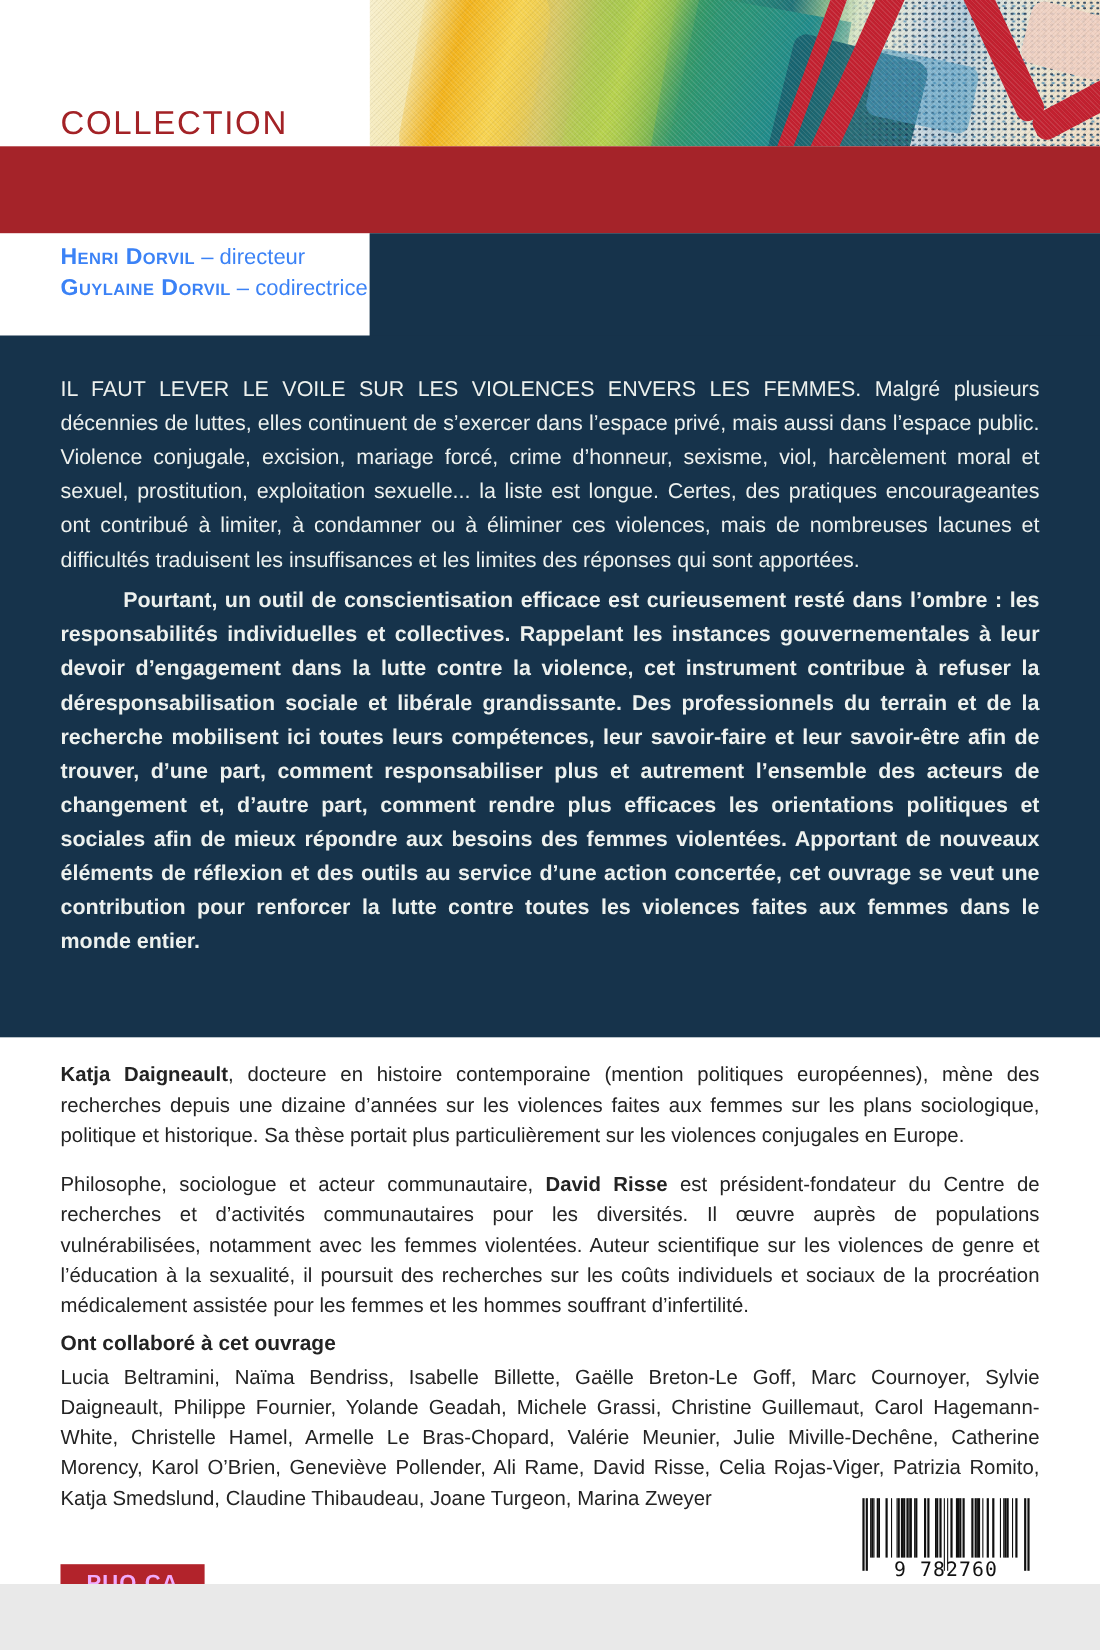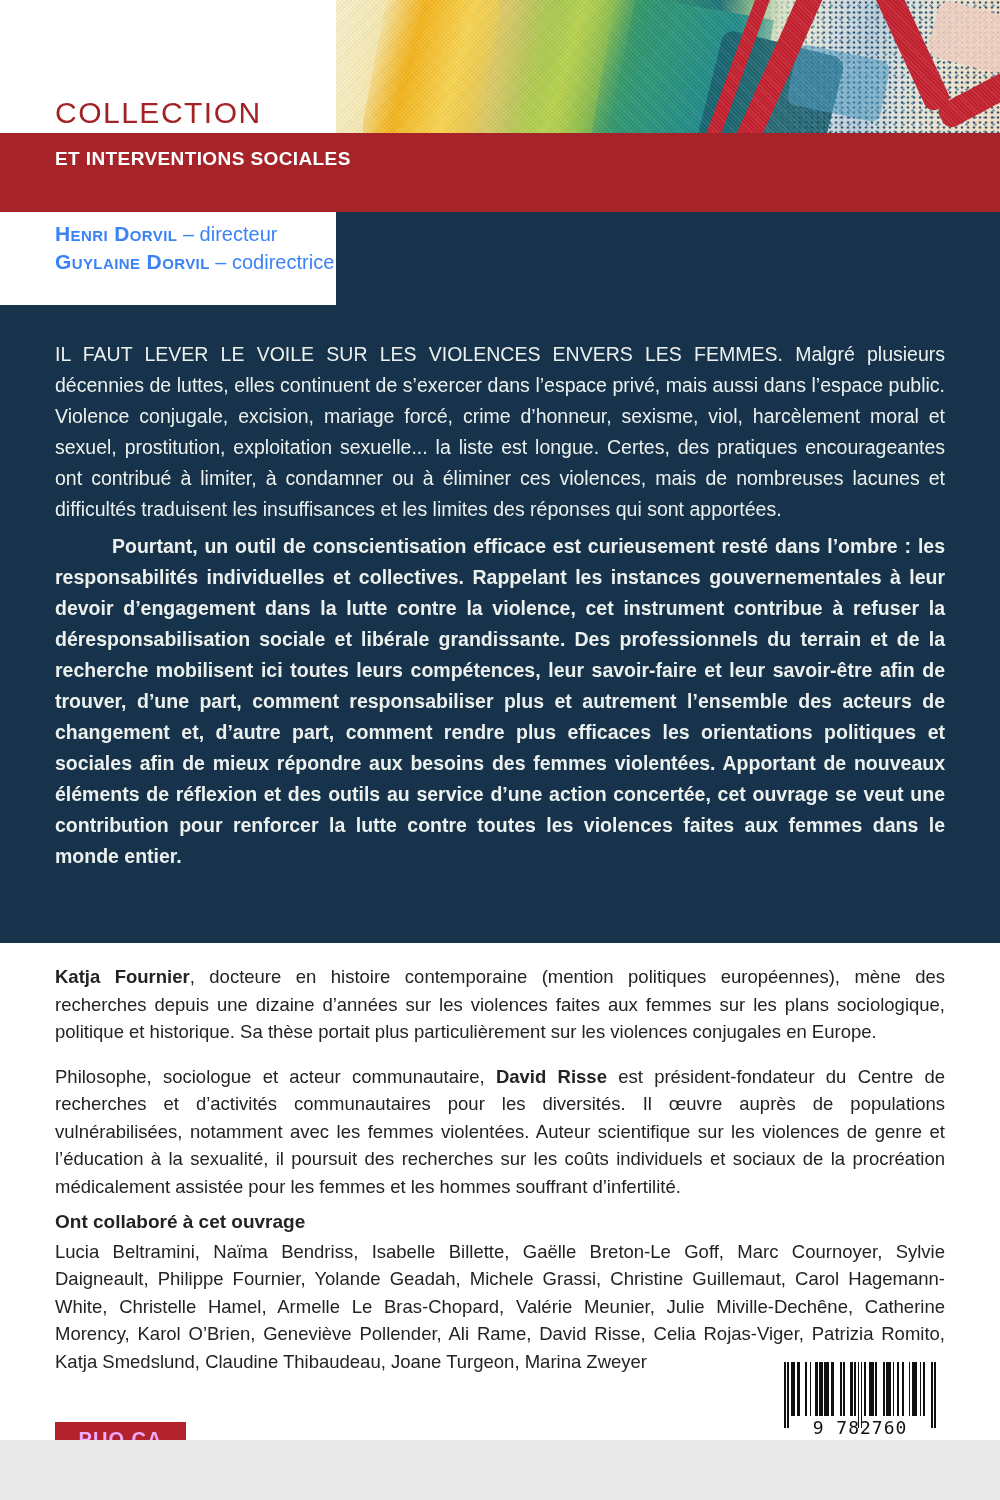--- a/index.html
+++ b/index.html
@@ -103,21 +103,20 @@
     <div class="art-red art-red-c"></div>
     <div class="art-red art-red-d"></div>
     <div class="art-pink"></div>
     <div class="art-texture"></div>
   </div>
 
   <div class="collection-label">COLLECTION</div>
 
   <div class="series-band">
     <div class="series-text">
-      <div>ET INTERVENTIONS SOCIALES</div>
     </div>
   </div>
 
   <div class="navy-side"></div>
   <div class="navy-main"></div>
 
   <div class="directors">
     <div>
       <span class="sc">Henri Dorvil</span>
       <span class="role">– directeur</span>
@@ -127,21 +126,21 @@
       <span class="role">– codirectrice</span>
     </div>
   </div>
 
   <div class="synopsis">
     <p class="p1"><span class="lead">IL FAUT LEVER LE VOILE SUR LES VIOLENCES ENVERS LES FEMMES.</span><span> Malgré plusieurs décennies de luttes, elles continuent de s’exercer dans l’espace privé, mais aussi dans l’espace public. Violence conjugale, excision, mariage forcé, crime d’honneur, sexisme, viol, harcèlement moral et sexuel, prostitution, exploitation sexuelle... la liste est longue. Certes, des pratiques encourageantes ont contribué à limiter, à condamner ou à éliminer ces violences, mais de nombreuses lacunes et difficultés traduisent les insuffisances et les limites des réponses qui sont apportées.</span></p>
     <p class="p2">Pourtant, un outil de conscientisation efficace est curieusement resté dans l’ombre : les responsabilités individuelles et collectives. Rappelant les instances gouvernementales à leur devoir d’engagement dans la lutte contre la violence, cet instrument contribue à refuser la déresponsabilisation sociale et libérale grandissante. Des professionnels du terrain et de la recherche mobilisent ici toutes leurs compétences, leur savoir-faire et leur savoir-être afin de trouver, d’une part, comment responsabiliser plus et autrement l’ensemble des acteurs de changement et, d’autre part, comment rendre plus efficaces les orientations politiques et sociales afin de mieux répondre aux besoins des femmes violentées. Apportant de nouveaux éléments de réflexion et des outils au service d’une action concertée, cet ouvrage se veut une contribution pour renforcer la lutte contre toutes les violences faites aux femmes dans le monde entier.</p>
   </div>
 
   <div class="bios">
-    <p class="p1"><b>Katja Fournier</b><span>, docteure en histoire contemporaine (mention politiques européennes), mène des recherches depuis une dizaine d’années sur les violences faites aux femmes sur les plans sociologique, politique et historique. Sa thèse portait plus particulièrement sur les violences conjugales en Europe.</span></p>
+    <p class="p1"><b>Katja Daigneault</b><span>, docteure en histoire contemporaine (mention politiques européennes), mène des recherches depuis une dizaine d’années sur les violences faites aux femmes sur les plans sociologique, politique et historique. Sa thèse portait plus particulièrement sur les violences conjugales en Europe.</span></p>
     <p class="p2"><span>Philosophe, sociologue et acteur communautaire, </span><b>David Risse</b><span> est président-fondateur du Centre de recherches et d’activités communautaires pour les diversités. Il œuvre auprès de populations vulnérabilisées, notamment avec les femmes violentées. Auteur scientifique sur les violences de genre et l’éducation à la sexualité, il poursuit des recherches sur les coûts individuels et sociaux de la procréation médicalement assistée pour les femmes et les hommes souffrant d’infertilité.</span></p>
   </div>
 
   <div class="contributors">
     <h3>Ont collaboré à cet ouvrage</h3>
     <p>Lucia Beltramini, Naïma Bendriss, Isabelle Billette, Gaëlle Breton-Le Goff, Marc Cournoyer, Sylvie Daigneault, Philippe Fournier, Yolande Geadah, Michele Grassi, Christine Guillemaut, Carol Hagemann-White, Christelle Hamel, Armelle Le Bras-Chopard, Valérie Meunier, Julie Miville-Dechêne, Catherine Morency, Karol O’Brien, Geneviève Pollender, Ali Rame, David Risse, Celia Rojas-Viger, Patrizia Romito, Katja Smedslund, Claudine Thibaudeau, Joane Turgeon, Marina Zweyer</p>
   </div>
 
   <div class="puq-box">PUQ.CA</div>
 

